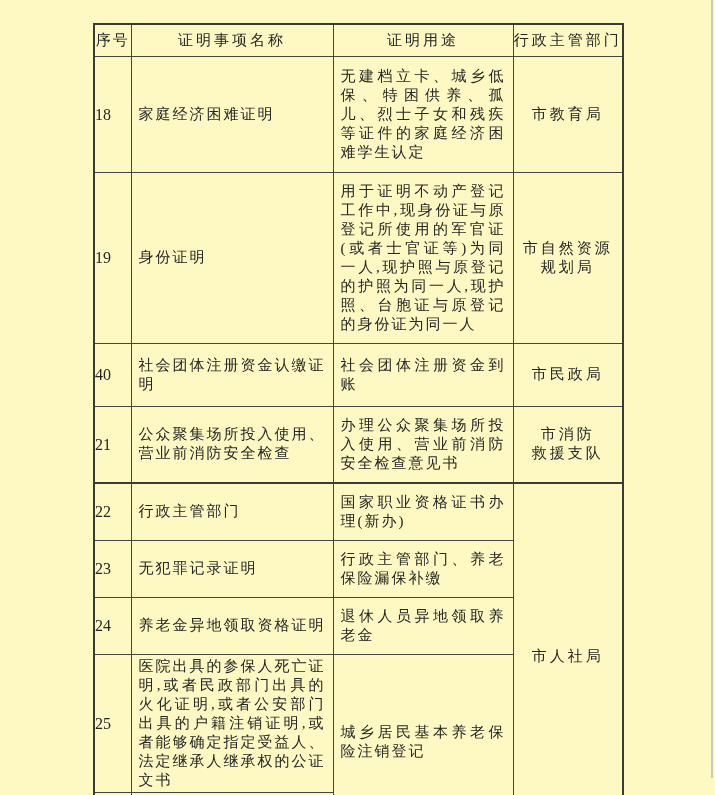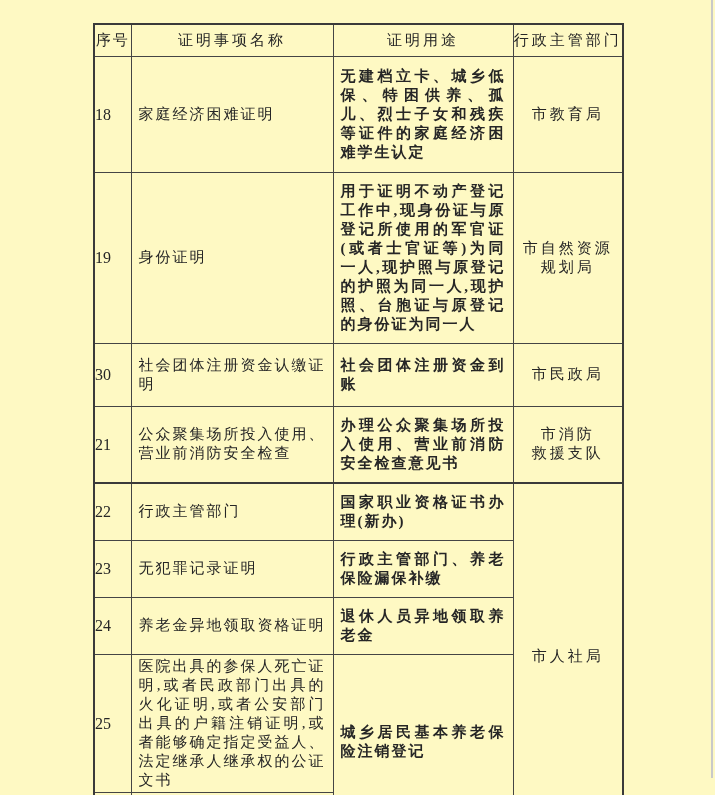--- a/index.html
+++ b/index.html
@@ -60,21 +60,20 @@
   td.name {
     text-align: justify;
     letter-spacing: 2px;
     padding: 2px 7px;
     margin-top: 15px;
   }
   td.purpose {
     text-align: justify;
     letter-spacing: 2px;
     padding: 9px 7px;
-    font-weight: bold;
   }
   td.dept {
     text-align: center;
     letter-spacing: 3px;
     white-space: pre-line;
     margin-left: 28px;
   }
   tr.r18 { height: 116px; }
   tr.r19 { height: 171px; }
   tr.r20 { height: 63px;  }
@@ -114,21 +113,21 @@
         <td class="dept">市教育局</td>
       </tr>
       <tr class="r19">
         <td class="no">19</td>
         <td class="name">身份证明</td>
         <td class="purpose">用于证明不动产登记工作中,现身份证与原登记所使用的军官证(或者士官证等)为同一人,现护照与原登记的护照为同一人,现护照、台胞证与原登记的身份证为同一人</td>
         <td class="dept">市自然资源
 规划局</td>
       </tr>
       <tr class="r20">
-        <td class="no">30</td>
+        <td class="no">40</td>
         <td class="name">社会团体注册资金认缴证明</td>
         <td class="purpose">社会团体注册资金到账</td>
         <td class="dept">市民政局</td>
       </tr>
       <tr class="r21">
         <td class="no">21</td>
         <td class="name">公众聚集场所投入使用、营业前消防安全检查</td>
         <td class="purpose">办理公众聚集场所投入使用、营业前消防安全检查意见书</td>
         <td class="dept">市消防
 救援支队</td>

